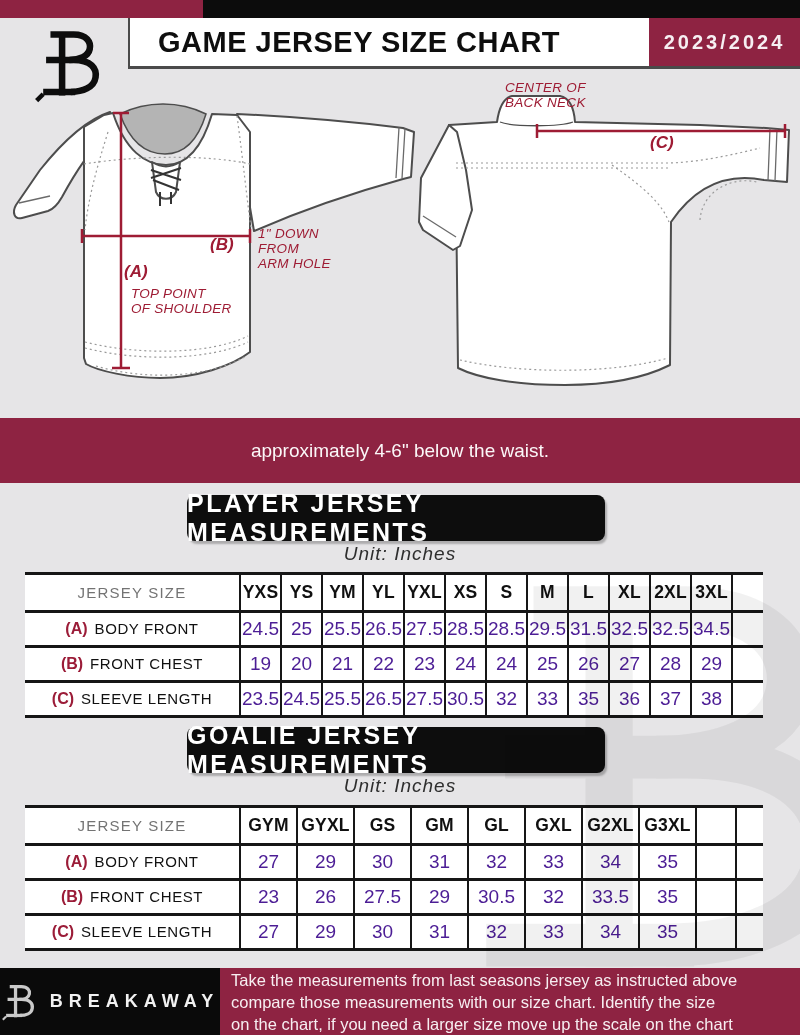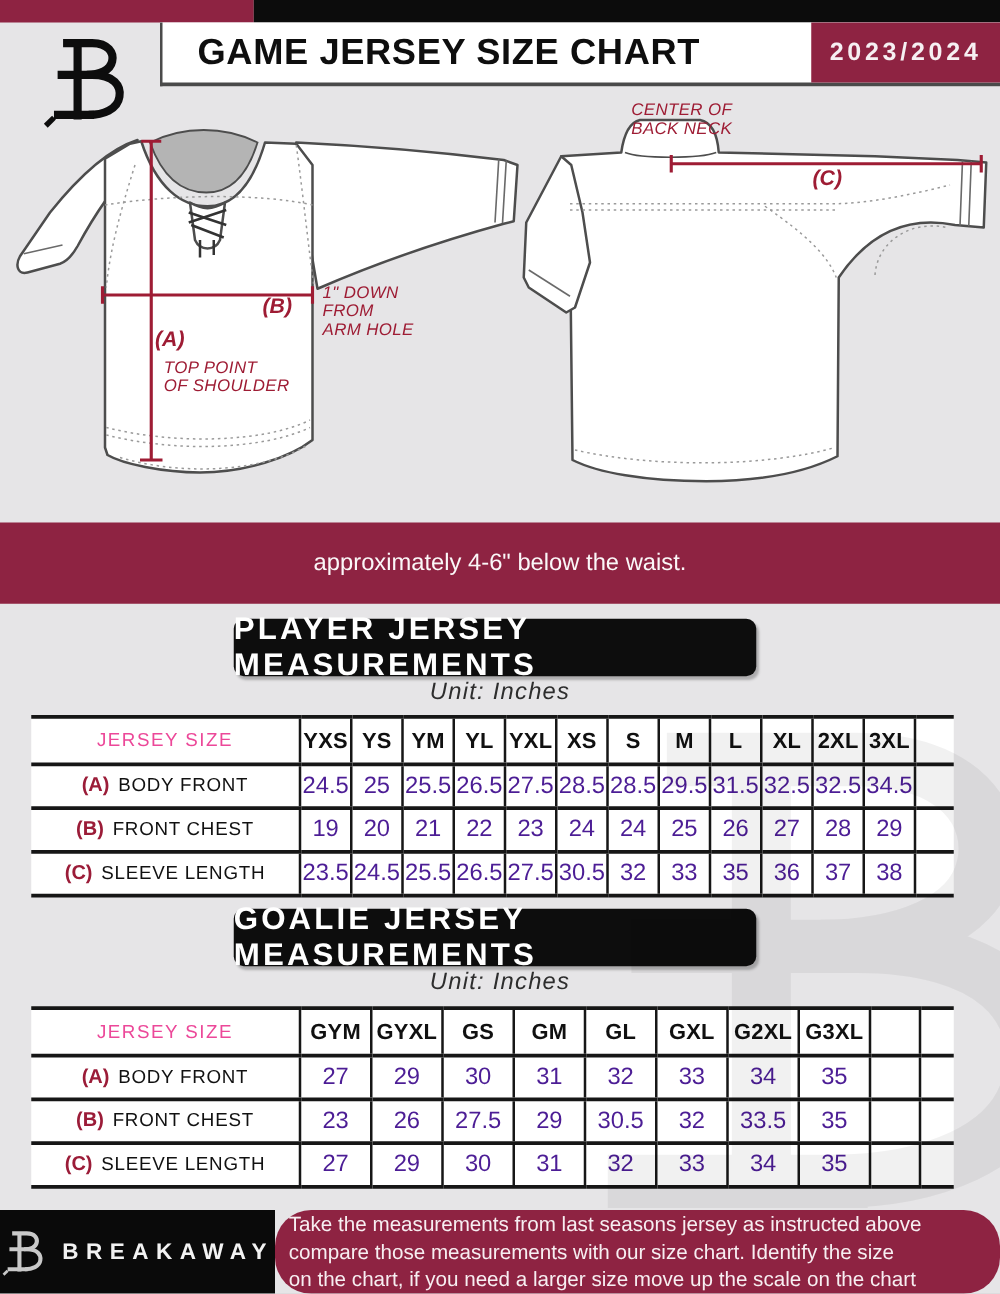--- a/index.html
+++ b/index.html
@@ -40,37 +40,37 @@
   
   table.size-table{position:absolute;left:25px;width:738px;border-collapse:collapse;table-layout:fixed;}
   table.size-table td{background:#fff;text-align:center;vertical-align:middle;padding:0;
                       border-top:3px solid #161616;border-bottom:3px solid #161616;}
   .tbl-player{top:572px;} .tbl-goalie{top:805px;}
   td.v{border-left:2px solid #161616;}
   td.r{border-right:2px solid #161616;}
   td.overhang{border-left:2px solid #161616;}
   tr.head-row td{height:35px;}
   tr.data-row td{height:32px;}
-  .size-hdr-lbl{font-size:15px;letter-spacing:1.2px;color:#ec4899;}
+  .size-hdr-lbl{font-size:15px;letter-spacing:1.2px;color:#737373;}
   td.size-cell{font-weight:bold;font-size:17.5px;color:#101010;letter-spacing:.2px;}
   td.val-cell{font-size:19px;color:#4c1d95;}
   td.lbl-cell{font-size:15px;color:#111;}
   .row-key{color:#9b1c38;font-weight:bold;font-size:16px;margin-right:7px;}
   .row-lbl{letter-spacing:.6px;}
 
   
   .watermark{position:absolute;left:420px;top:552px;width:520px;height:470px;opacity:.05;z-index:5;pointer-events:none;}
 
   
   .footer{position:absolute;left:0;top:968px;width:800px;height:67px;display:flex;z-index:10;}
   .footer-black{width:220px;background:#0a0a0a;display:flex;align-items:center;justify-content:center;gap:9px;}
   .footer-logo{width:40px;height:42px;}
   .footer-brand{color:#f2f2f2;font-size:18px;font-weight:bold;letter-spacing:6px;}
   .footer-maroon{flex:1;background:#8e2342;color:#f7eef1;display:flex;flex-direction:column;justify-content:center;
-                 padding-left:11px;font-size:16.5px;line-height:22px;border-radius:29px;}
+                 padding-left:11px;font-size:16.5px;line-height:22px;}
 
   .jersey-line{stroke:#4d4d4d;stroke-width:2;stroke-linejoin:round;stroke-linecap:round;}
   .stitch{stroke:#9a9a9a;stroke-width:1.2;fill:none;stroke-dasharray:2,3;}
   .measure{stroke:#9e1c34;stroke-width:2.5;fill:none;}
 </style>
 </head>
 <body>
 
 <div id="page">
 

